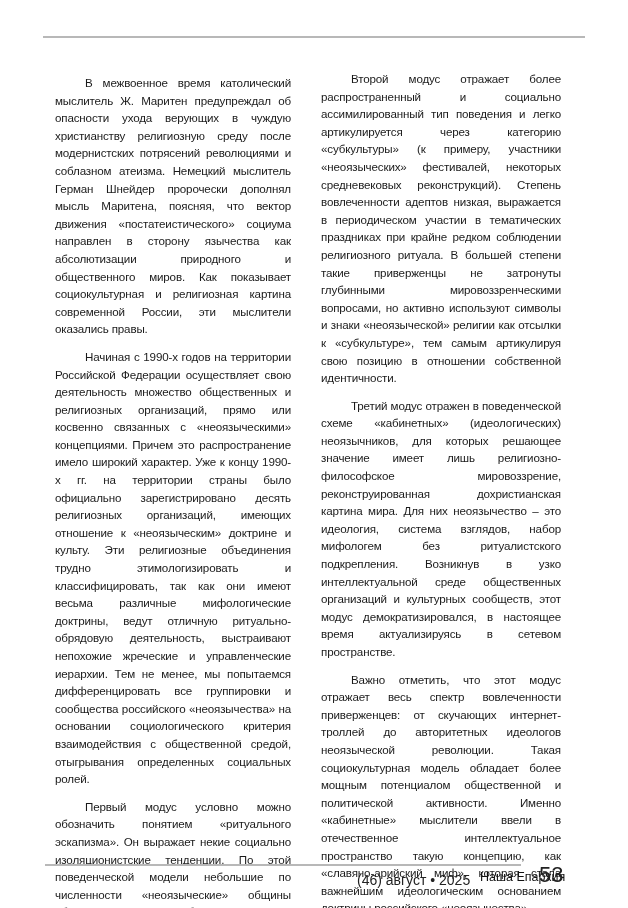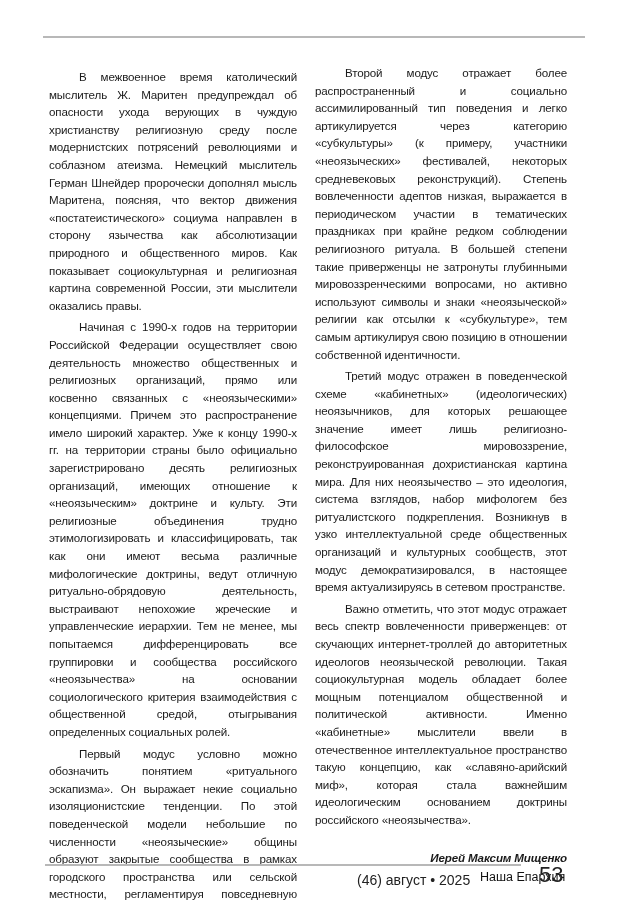--- a/index.html
+++ b/index.html
@@ -3,21 +3,21 @@
 <meta charset="utf-8">
 <style>
   html, body { margin: 0; padding: 0; background: #ffffff; }
   body { width: 628px; height: 908px; position: relative; overflow: hidden;
          font-family: "Liberation Sans", "DejaVu Sans", sans-serif; color: #1a1a1a; }
   .rule-top { position: absolute; left: 43px; top: 36px; width: 542px; height: 2px; background: #b8b8b8; }
   .rule-bottom { position: absolute; left: 45px; top: 864px; width: 476px; height: 2px; background: #b8b8b8; }
   .col { position: absolute; top: 64px; font-size: 11.6px; line-height: 17.6px; text-align: justify; }
   .col-left { left: 45px; width: 256px; }
   .col-right { left: 311px; top: 60px; width: 260px; }
-  .col p { margin: 4px; text-indent: 0; letter-spacing: -0.15px; }
+  .col p { margin: 10px; text-indent: 0; letter-spacing: -0.15px; }
   .col p.indent { text-indent: 30px; }
   .byline { margin-top: 20px !important; text-align: right; font-style: italic; font-weight: bold; }
   .footer { position: absolute; top: 868px; left: 300px; width: 260px; height: 22px; }
   .footer-issue { position: absolute; left: 57px; top: 4px; font-size: 14px; color: #222; white-space: nowrap; }
   .footer-mag { position: absolute; left: 144px; top: 2px; font-size: 12.5px; font-weight: normal; color: #111; white-space: nowrap; padding-left: 36px; }
   .page-num { position: absolute; left: 539px; top: 862px; font-size: 22px; color: #222; font-family: "Liberation Sans", sans-serif; }
 </style>
 </head>
 <body>
 

